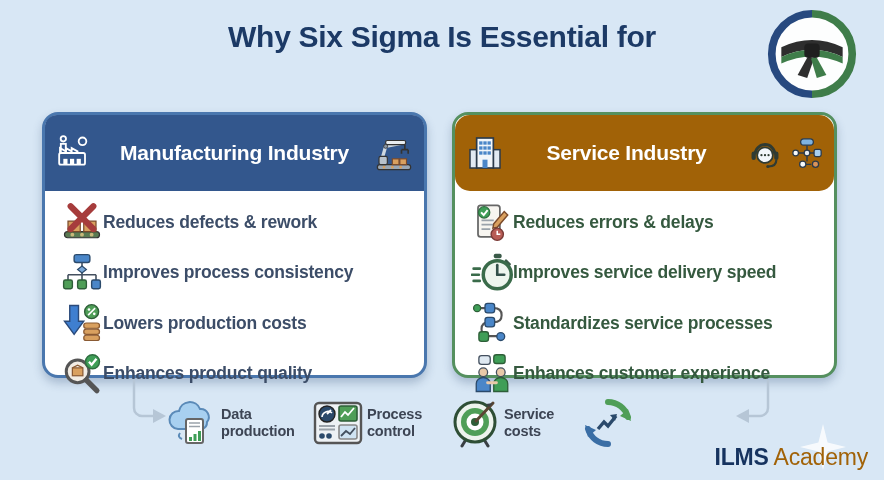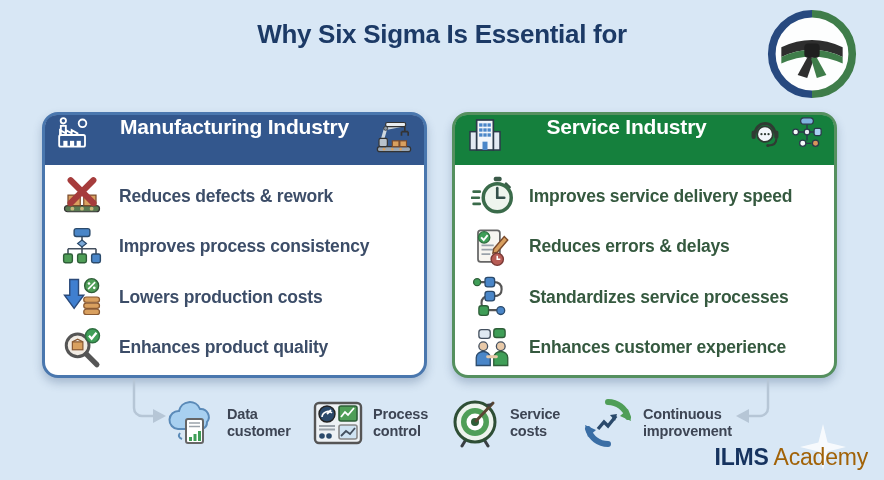--- a/index.html
+++ b/index.html
@@ -1,40 +1,40 @@
 <!DOCTYPE html>
 <html><head>
 <meta charset="utf-8">
 <style>
   html,body{margin:0;padding:0;}
   .stage{position:relative;width:884px;height:480px;background:#d8e7f5;overflow:hidden;
          font-family:"Liberation Sans",sans-serif;}
   .title{position:absolute;top:18px;left:0;right:0;text-align:center;
-         font-size:26px;font-weight:800;color:#1c3a66;line-height:1.24;letter-spacing:-.3px;}
+         font-size:30px;font-weight:800;color:#1c3a66;line-height:1.24;letter-spacing:-.3px;}
   .badge{position:absolute;top:8px;right:26px;width:92px;height:92px;}
   .panel{position:absolute;top:112px;width:385px;height:266px;background:#fff;
          border-radius:16px;box-shadow:0 5px 10px rgba(40,70,110,.28);box-sizing:border-box;}
   .panel.manufacturing{left:42px;border:3px solid #4a77ae;}
   .panel.service{left:452px;border:3px solid #55905f;}
-  .panel-header{height:50px;border-radius:12px 12px 0 0;display:flex;
-                padding:0 10px;color:#fff;gap:8px;}
+  .panel-header{height:50px;border-radius:12px 12px 0 0;display:flex;align-items:center;
+                padding:13px 10px;color:#fff;gap:8px;}
   .manufacturing .panel-header{background:#33578d;}
-  .service .panel-header{background:#15803d;}
+  .service .panel-header{background:#a16207;border-radius:15px;}
   .panel-header .htxt{flex:1;text-align:center;font-size:21px;font-weight:800;letter-spacing:-.2px;}
   .hicon{width:40px;height:40px;flex:0 0 auto;}
   .hicon.small{width:34px;height:34px;}
   .items{display:flex;flex-direction:column;justify-content:space-evenly;
          height:210px;padding:2px 12px 2px 16px;}
-  .item{display:flex;align-items:center;gap:16px;}
+  .item{display:flex;align-items:center;}
   .item svg{width:42px;height:42px;flex:0 0 auto;}
   .item .label{font-size:17.5px;font-weight:700;letter-spacing:-.2px;}
   .manufacturing .item .label{color:#3c4d68;}
   .service .item .label{color:#35593f;}
   .connectors{position:absolute;left:0;top:0;pointer-events:none;}
-  .fgroup{position:absolute;top:396px;height:54px;display:flex;align-items:center;gap:9px;}
+  .fgroup{position:absolute;top:396px;height:54px;display:flex;align-items:center;gap:3px;}
   .fgroup svg{width:52px;height:52px;flex:0 0 auto;}
   .flabel{font-size:14.5px;font-weight:700;color:#3d4554;line-height:1.18;letter-spacing:-.2px;}
   .g1{left:166px}.g2{left:312px}.g3{left:449px}.g4{left:582px}
   .brand{position:absolute;top:444px;right:16px;font-size:23px;color:#16335f;letter-spacing:-.2px;}
   .brand .b{font-weight:700;}
   .brand .r{font-weight:400;color:#a16207;}
   .sparkle{position:absolute;top:424px;right:38px;width:46px;height:46px;background:#ffffff;opacity:.8;
     clip-path:polygon(50% 0,60% 40%,100% 50%,60% 60%,50% 100%,40% 60%,0 50%,40% 40%);}
 </style>
 </head>
@@ -178,49 +178,49 @@
         <circle cx="24" cy="24" r="4" fill="#e8eef2" stroke="#2b3a4a" stroke-width="1.8"></circle>
         <circle cx="8" cy="24" r="4" fill="#f6f9fb" stroke="#2b3a4a" stroke-width="1.8"></circle>
         <rect x="34" y="19" width="10" height="10" rx="2.5" fill="#a8d0f0" stroke="#2b3a4a" stroke-width="1.8"></rect>
         <circle cx="18" cy="40" r="4.4" fill="#f6f9fb" stroke="#2b3a4a" stroke-width="1.8"></circle>
         <circle cx="36" cy="40" r="4.4" fill="#d9935a" stroke="#2b3a4a" stroke-width="1.8"></circle>
       </svg>
     </div>
     <div class="items">
       <div class="item">
         <svg viewBox="0 0 48 48">
+          <rect x="8" y="5" width="25" height="36" rx="3" fill="#f7f5f0" stroke="#666" stroke-width="2"></rect>
+          <g stroke="#9aa2aa" stroke-width="2">
+              <path d="M12,22 h14 M12,27 h14 M12,32 h10"></path>
+            </g>
+          <circle cx="15" cy="13" r="6.5" fill="#3f9e57" stroke="#2e6e40" stroke-width="1.4"></circle>
+          <polyline points="11.5,13 14.5,16 19,10.5" fill="none" stroke="#ffffff" stroke-width="2.2"></polyline>
+          <polygon points="26,26 38,12 42,16 30,30 25,31" fill="#d9a05f" stroke="#7a4a2b" stroke-width="1.6"></polygon>
+          <circle cx="30" cy="38" r="7" fill="#b85c55" stroke="#7a3a36" stroke-width="1.6"></circle>
+          <path d="M30,34 v4 h3.5" fill="none" stroke="#ffffff" stroke-width="1.8"></path>
+        </svg>
+        <span class="label">Reduces errors &amp; delays</span>
+      </div>
+      <div class="item">
+        <svg viewBox="0 0 48 48">
           <g stroke="#3a6b4a" stroke-width="3" stroke-linecap="round">
             <line x1="3" y1="19" x2="10" y2="19"></line>
               <line x1="1" y1="26" x2="9" y2="26"></line>
               <line x1="3" y1="33" x2="10" y2="33"></line>
           </g>
           <rect x="26" y="2" width="9" height="5" rx="2" fill="#3a5a48"></rect>
           <line x1="40" y1="10" x2="44" y2="14" stroke="#3a5a48" stroke-width="3" stroke-linecap="round"></line>
           <circle cx="30" cy="26" r="16" fill="#eef5ee" stroke="#3a6b4a" stroke-width="4"></circle>
           <line x1="30" y1="26" x2="30" y2="15" stroke="#33504a" stroke-width="3" stroke-linecap="round"></line>
           <line x1="30" y1="26" x2="38" y2="26" stroke="#33504a" stroke-width="3" stroke-linecap="round"></line>
         </svg>
         <span class="label">Improves service delivery speed</span>
       </div>
       <div class="item">
         <svg viewBox="0 0 48 48">
-          <rect x="8" y="5" width="25" height="36" rx="3" fill="#f7f5f0" stroke="#666" stroke-width="2"></rect>
-          <g stroke="#9aa2aa" stroke-width="2">
-              <path d="M12,22 h14 M12,27 h14 M12,32 h10"></path>
-            </g>
-          <circle cx="15" cy="13" r="6.5" fill="#3f9e57" stroke="#2e6e40" stroke-width="1.4"></circle>
-          <polyline points="11.5,13 14.5,16 19,10.5" fill="none" stroke="#ffffff" stroke-width="2.2"></polyline>
-          <polygon points="26,26 38,12 42,16 30,30 25,31" fill="#d9a05f" stroke="#7a4a2b" stroke-width="1.6"></polygon>
-          <circle cx="30" cy="38" r="7" fill="#b85c55" stroke="#7a3a36" stroke-width="1.6"></circle>
-          <path d="M30,34 v4 h3.5" fill="none" stroke="#ffffff" stroke-width="1.8"></path>
-        </svg>
-        <span class="label">Reduces errors &amp; delays</span>
-      </div>
-      <div class="item">
-        <svg viewBox="0 0 48 48">
           <path d="M11,7 h15 q9,0 9,8 t-9,8 h-5 q-9,0 -9,8 t9,8 h10" fill="none" stroke="#555" stroke-width="2.4"></path>
           <circle cx="7" cy="7" r="4" fill="#3f9e57" stroke="#2e5e38" stroke-width="1.5"></circle>
           <rect x="16" y="1.5" width="11" height="11" rx="3" fill="#4a86c8" stroke="#2b4a6b" stroke-width="1.5"></rect>
           <rect x="16" y="17.5" width="11" height="11" rx="3" fill="#4a86c8" stroke="#2b4a6b" stroke-width="1.5"></rect>
           <rect x="9" y="34" width="11" height="11" rx="3" fill="#3f9e57" stroke="#2e5e38" stroke-width="1.5"></rect>
           <circle cx="34" cy="39.5" r="4.5" fill="#4a86c8" stroke="#2b4a6b" stroke-width="1.5"></circle>
         </svg>
         <span class="label">Standardizes service processes</span>
       </div>
       <div class="item">
@@ -252,21 +252,21 @@
       <rect x="20" y="22" width="17" height="24" rx="2" fill="#ffffff" stroke="#666" stroke-width="2"></rect>
       <g stroke="#9aa2aa" stroke-width="1.6">
           <path d="M23,26 h11 M23,29.5 h11"></path>
         </g>
       <rect x="23" y="40" width="3" height="4" fill="#3f9e57"></rect>
       <rect x="27.5" y="37" width="3" height="7" fill="#3f9e57"></rect>
       <rect x="32" y="34" width="3" height="10" fill="#3f9e57"></rect>
     </svg>
     <div class="flabel">
       <div>Data</div>
-      <div>customer</div>
+      <div>production</div>
     </div>
   </div>
 
   <div class="fgroup g2">
     <svg viewBox="0 0 52 52">
       <rect x="3" y="6" width="46" height="40" rx="4" fill="#eef2f5" stroke="#555" stroke-width="2.4"></rect>
       <circle cx="15" cy="17" r="8" fill="#2b4a6b" stroke="#222" stroke-width="1.4"></circle>
       <path d="M10,20 a6,6 0 0 1 10,-4" fill="none" stroke="#ffffff" stroke-width="1.6"></path>
       <line x1="15" y1="17" x2="19" y2="13" stroke="#ffffff" stroke-width="1.8"></line>
       <rect x="27" y="9" width="18" height="15" rx="2" fill="#4f9e57" stroke="#2e5e38" stroke-width="1.6"></rect>
@@ -304,22 +304,18 @@
 
   <div class="fgroup g4">
     <svg viewBox="0 0 52 52">
       <path d="M26,5 a21,21 0 0 1 20,15" fill="none" stroke="#4f9e57" stroke-width="6" stroke-linecap="round"></path>
       <polygon points="46,12 49,24 38,19" fill="#4f9e57"></polygon>
       <path d="M26,47 a21,21 0 0 1 -20,-15" fill="none" stroke="#3a6ea5" stroke-width="6" stroke-linecap="round"></path>
       <polygon points="6,40 3,28 14,33" fill="#3a6ea5"></polygon>
       <polyline points="16,32 22,25 26,29 34,19" fill="none" stroke="#2b4a6b" stroke-width="3.4"></polyline>
       <polygon points="35,17 28,18 33,24" fill="#2b4a6b"></polygon>
     </svg>
-    <div class="flabel">
-      <div>Continuous</div>
-      <div>improvement</div>
-    </div>
   </div>
 
   <div class="sparkle"></div>
   <div class="brand"><span class="b">ILMS</span><span class="r"> Academy</span></div>
 
 </div>
 
 </body></html>

